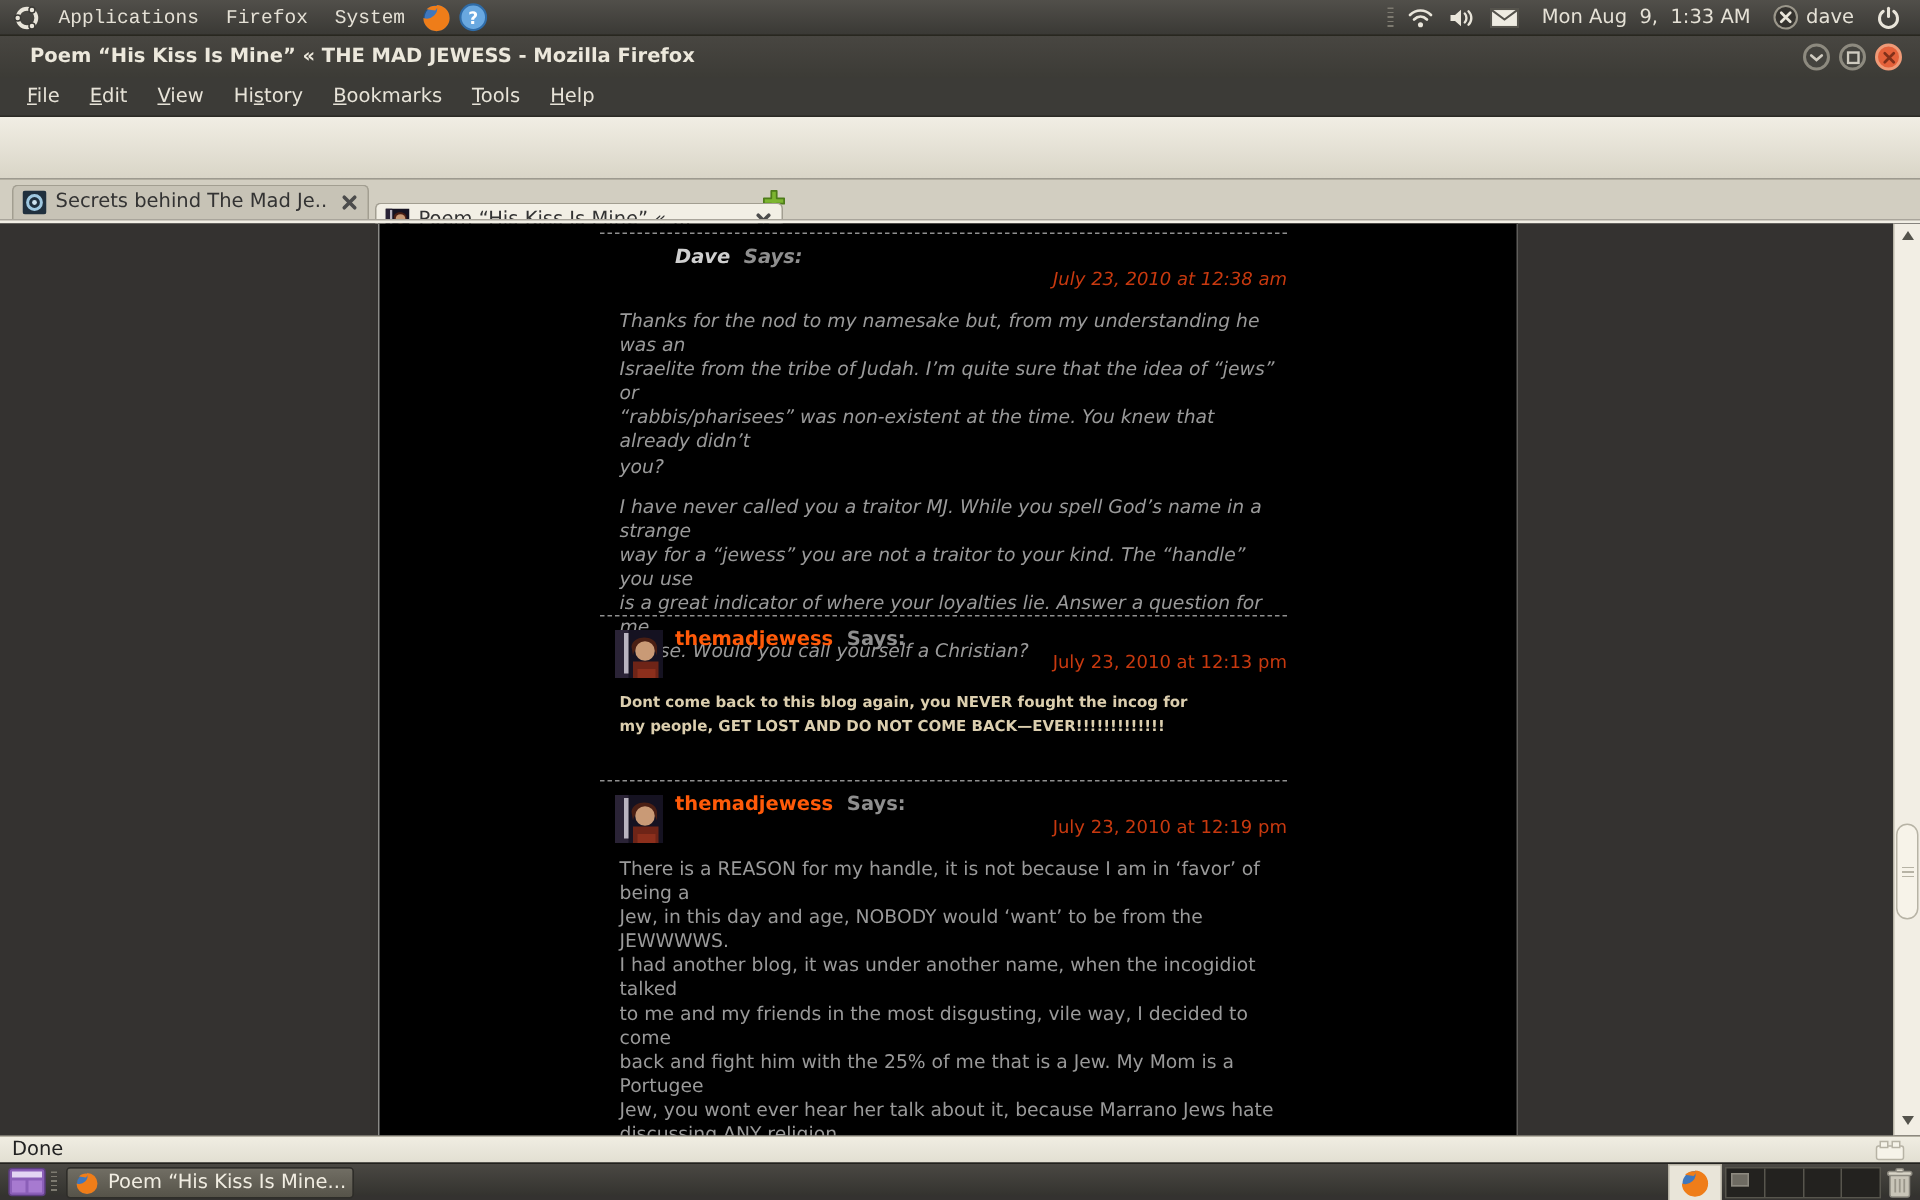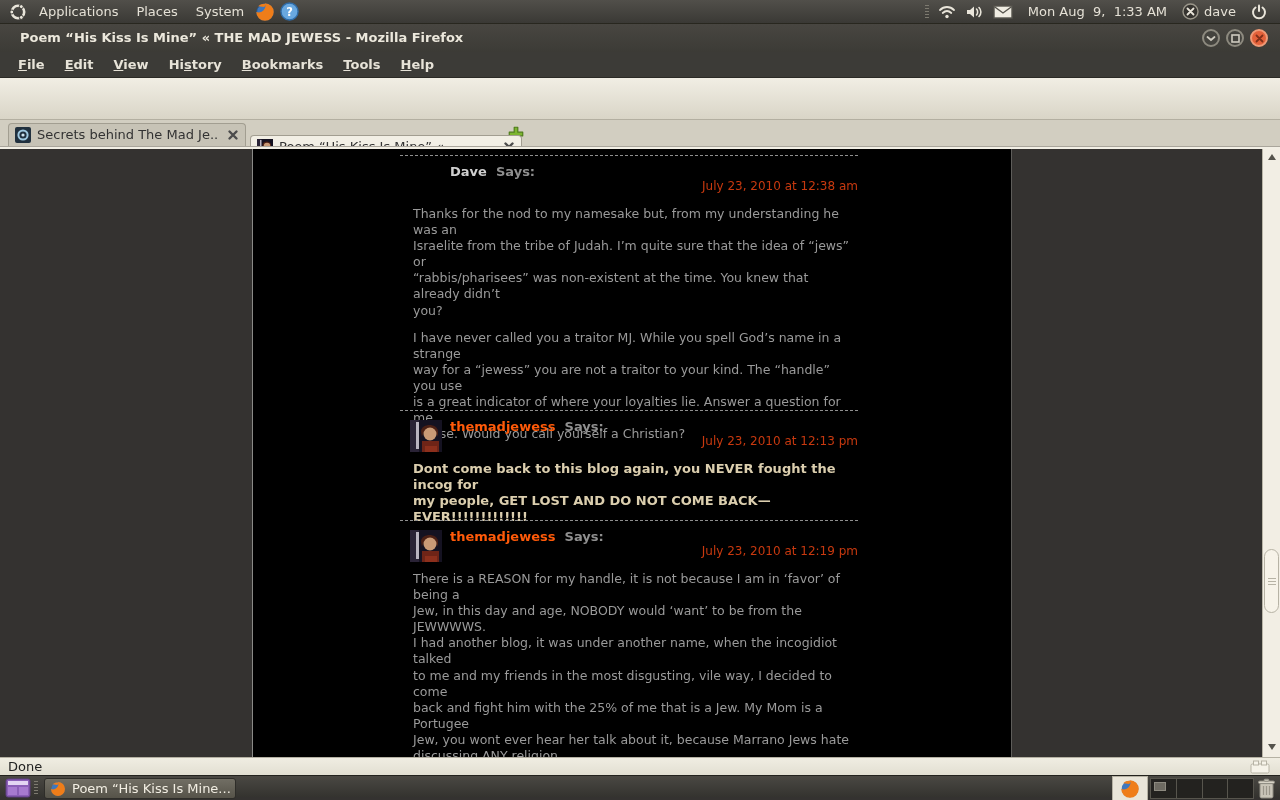--- a/index.html
+++ b/index.html
@@ -12,21 +12,21 @@
   
   .top-panel {
     position:absolute; left:0; top:0; width:1280px; height:24px;
     background:linear-gradient(#514f4a,#3a3935); color:#e5e1d6;
     display:flex; align-items:center; justify-content:space-between;
     border-bottom:1px solid #28271f;
   }
   .panel-left,.panel-right { display:flex; align-items:center; height:100%; }
   .panel-left { padding-left:6px; }
   .panel-right { padding-right:8px; }
-  .panel-menu { padding:0 9px; line-height:24px; cursor:default; }
+  .panel-menu { padding:0 9px; line-height:24px; cursor:default;font-family:Liberation Mono, monospace; }
   .panel-icon { display:inline-flex; align-items:center; justify-content:center; width:22px; height:22px; margin:0 1px; }
   .tray-icon { display:inline-flex; align-items:center; margin:0 5px; }
   .panel-clock { margin:0 10px; white-space:pre; }
   .panel-user { margin-right:10px; }
   .panel-grip { width:4px; height:14px; margin-right:4px;
     background:repeating-linear-gradient(#7d7a70 0 1px,transparent 1px 3px); }
   
   .title-bar {
     position:absolute; left:0; top:24px; width:1280px; height:28px;
     background:linear-gradient(#484641,#3c3b36);
@@ -35,21 +35,21 @@
   .title-text { position:absolute; left:20px; top:0; }
   .win-controls { position:absolute; right:12px; top:5px; display:flex; gap:6px; }
   .win-btn { width:18px; height:18px; border-radius:50%; background:#44433e;
     border:2px solid #8d8a7f; display:flex; align-items:center; justify-content:center; }
   .win-btn.close { background:#e4613a; border-color:#ef9a77; }
   .menu-bar {
     position:absolute; left:0; top:52px; width:1280px; height:26px;
     background:#3c3b37; color:#e7e3d8; display:flex; align-items:center; padding-left:8px;
     border-bottom:1px solid #2b2a25;
   }
-  .menu-item { padding:0 10px; line-height:26px;font-weight:bold; }
+  .menu-item { padding:0 10px; line-height:26px; }
   .menu-item u { text-decoration:underline; }
   
   .nav-toolbar {
     position:absolute; left:0; top:78px; width:1280px; height:42px;
     background:linear-gradient(#f1eee4,#d9d5c7); border-bottom:1px solid #b3afa1;
   }
   .nav-btn { position:absolute; top:85px; display:flex; align-items:center; justify-content:center; }
   .tri-down { width:0; height:0; border-left:5px solid transparent; border-right:5px solid transparent; border-top:6px solid #8b8779; }
   .url-bar {
     position:absolute; left:206px; top:87px; width:806px; height:26px;
@@ -79,32 +79,32 @@
   .tab .fav { position:absolute; left:6px; top:3px; width:16px; height:16px; }
   .tab .tab-title { position:absolute; left:28px; top:3px; white-space:nowrap; overflow:hidden; right:26px; }
   .tab .tab-close { position:absolute; right:6px; top:5px; width:12px; height:12px; }
   .new-tab-btn { position:absolute; left:505px; top:3px; width:22px; height:22px; display:flex; align-items:center; justify-content:center; }
   
   .content { position:absolute; left:0; top:149px; width:1280px; height:608px; background:#343230; overflow:hidden; }
   .black-col { position:absolute; left:252px; top:0; width:760px; height:608px; background:#000;
     border-left:1px solid #8a8a87; border-right:1px solid #5e5d5a; }
   .comments { position:absolute; left:400px; top:0; width:458px; }
   .comment { position:absolute; left:0; width:458px; border-top:1px dashed #8f8f8f; }
-  .comment:nth-of-type(1){ top:6px; }
+  .comment:nth-of-type(1){ top:6px;font-style:italic; }
   .comment:nth-of-type(2){ top:261px; }
   .comment:nth-of-type(3){ top:371px; }
   .comment .avatar { position:absolute; left:10px; top:9px; width:32px; height:32px; }
   .author-line { margin:8px 0 0 50px; font-weight:bold; font-size:13px; line-height:15px; }
   .author { color:#cfcfcf; }
   .author.link { color:#ff5a09; }
   .says { color:#8f8f8f; }
   .date { font-size:12px; line-height:14px; color:#c8390f; margin-top:0;text-align:right; }
   .cbody { margin:13px 0 0 13px; width:442px; font-size:12.5px; line-height:16.1px; color:#9a9a9a; }
   .cbody p { margin:0 0 11px 0; }
-  .comment.bold .cbody { font-weight:bold; color:#dbceae; font-size:13px; }
+  .comment.bold .cbody { font-weight:bold; color:#dbceae; font-size:10px; }
   
   .v-scrollbar { position:absolute; left:1262px; top:0; width:18px; height:608px; background:#f2eee4; border-left:1px solid #b9b5a7; }
   .sb-btn { position:absolute; left:0; width:18px; height:16px; display:flex; align-items:center; justify-content:center; }
   .sb-up { top:0; } .sb-down { bottom:2px; }
   .tri-up-s { width:0;height:0;border-left:4px solid transparent;border-right:4px solid transparent;border-bottom:6px solid #55534c; }
   .tri-down-s { width:0;height:0;border-left:4px solid transparent;border-right:4px solid transparent;border-top:6px solid #55534c; }
   .sb-thumb { position:absolute; left:1px; top:400px; width:15px; height:64px; background:#f7f3e9;
     border:1px solid #b7b3a5; border-radius:8px; }
   .sb-grip { position:absolute; left:3px; top:28px; width:8px;
     height:7px; background:repeating-linear-gradient(#b7b3a5 0 1px,transparent 1px 3px); }
@@ -142,21 +142,21 @@
       <span class="panel-icon">
         <svg width="18" height="18" viewBox="0 0 18 18">
             <circle cx="9" cy="9" r="6.2" fill="none" stroke="#e9e5da" stroke-width="2.6"></circle>
             <circle cx="2.8" cy="9" r="2" fill="#e9e5da" stroke="#3a3935" stroke-width="1"></circle>
             <circle cx="12.3" cy="3.6" r="2" fill="#e9e5da" stroke="#3a3935" stroke-width="1"></circle>
             <circle cx="12.3" cy="14.4" r="2" fill="#e9e5da" stroke="#3a3935" stroke-width="1"></circle>
           </svg>
       </span>
       <span id="panel-menus" style="display:flex;">
           <span class="panel-menu">Applications</span>
-          <span class="panel-menu">Places</span>
+          <span class="panel-menu">Firefox</span>
           <span class="panel-menu">System</span>
         </span>
       <span class="panel-icon">
         <svg width="20" height="20" viewBox="0 0 24 24">
             <circle cx="12" cy="12" r="10" fill="#3f77bd"></circle>
             <circle cx="12" cy="12" r="10" fill="none" stroke="#24527f" stroke-width="1"></circle>
             <path d="M12 1.5 A10.5 10.5 0 1 1 1.5 12 A8.2 8.2 0 0 0 12 1.5 Z" fill="#ef7d19"></path>
             <path d="M4 5 C7 2 11 1.6 13.5 2.6 L11 6 Z" fill="#ef7d19"></path>
           </svg>
       </span>

